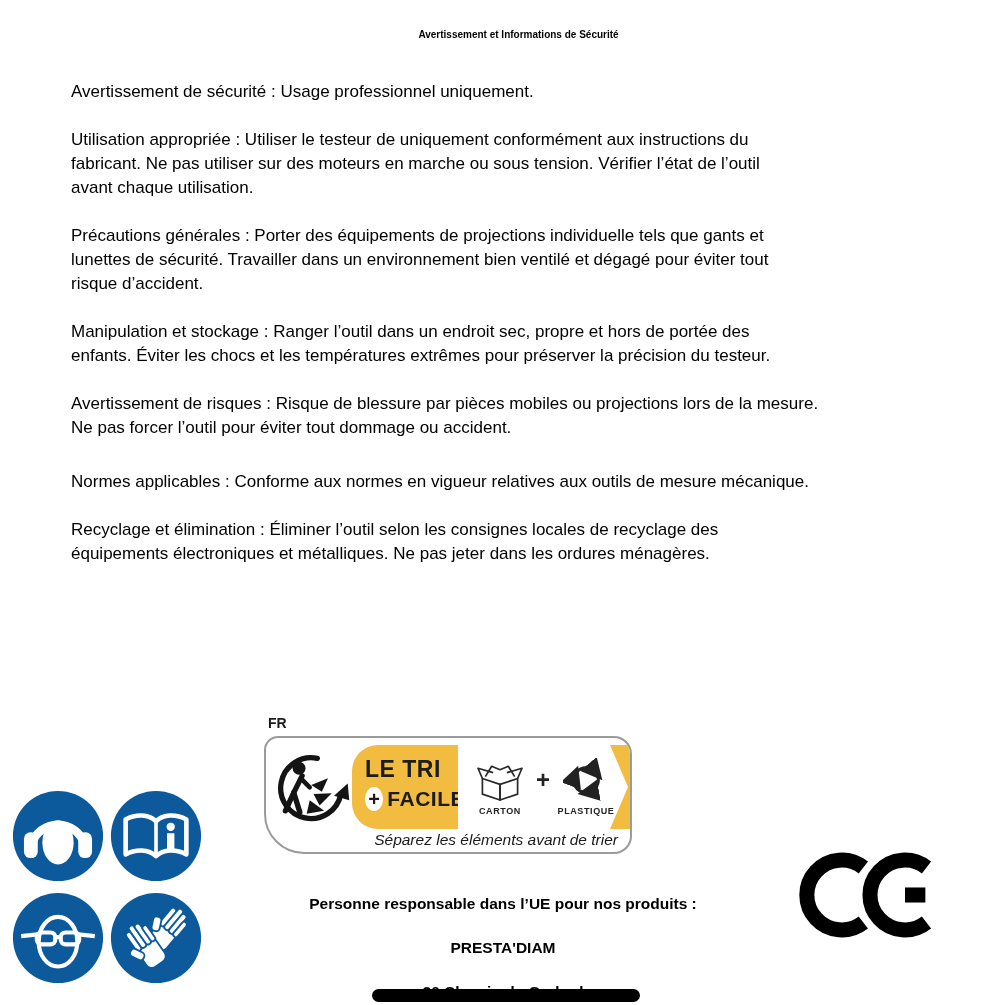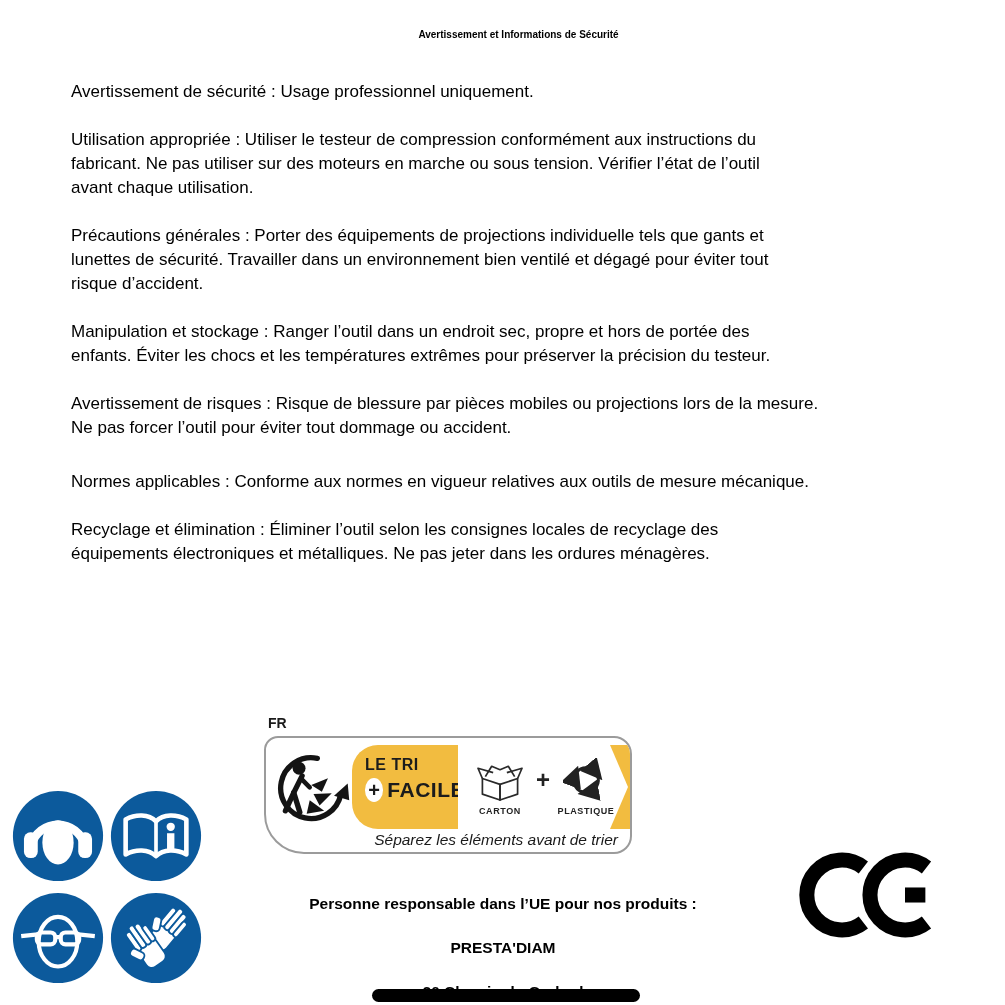--- a/index.html
+++ b/index.html
@@ -25,21 +25,21 @@
   .tri-box{
     position:absolute;inset:0;background:#fff;border:2px solid #9b9b9b;
     border-radius:14px 18px 18px 40px;overflow:hidden;
   }
   .tri-triman{position:absolute;left:8px;top:9px;width:76px;height:76px;}
   .tri-band{
     position:absolute;left:86px;top:7px;width:358px;height:84px;
     background:#F2BC40;border-radius:26px 12px 2px 26px;
   }
   .tri-headline{position:absolute;left:13px;top:11px;width:100px;color:#1c1c1c;}
-  .tri-headline .l1{font-size:16px;font-weight:bold;letter-spacing:.5px;}
+  .tri-headline .l1{font-size:23px;font-weight:bold;letter-spacing:.5px;}
   .tri-headline .l2{display:flex;align-items:center;gap:4px;margin-top:4px;}
   .tri-plus-circle{
     width:24px;height:24px;border-radius:50%;background:#fff;
     display:flex;align-items:center;justify-content:center;
     font-size:20px;font-weight:bold;color:#1c1c1c;line-height:1;
   }
   .tri-headline .l2 span.word{font-size:21px;font-weight:bold;letter-spacing:.5px;}
   .tri-arrow{
     position:absolute;left:106px;top:0;width:170px;height:84px;background:#ffffff;
     clip-path:polygon(0 0,calc(100% - 18px) 0,100% 50%,calc(100% - 18px) 100%,0 100%);
@@ -85,21 +85,21 @@
     background:#000;border-radius:7px;
   }
 </style>
 </head>
 <body>
 
 <div class="doc-title">Avertissement et Informations de Sécurité</div>
 
 <div class="content">
   <p>Avertissement de sécurité : Usage professionnel uniquement.</p>
-  <p>Utilisation appropriée : Utiliser le testeur de compression conformément aux instructions du
+  <p>Utilisation appropriée : Utiliser le testeur de uniquement conformément aux instructions du
 fabricant. Ne pas utiliser sur des moteurs en marche ou sous tension. Vérifier l’état de l’outil
 avant chaque utilisation.</p>
   <p>Précautions générales : Porter des équipements de projections individuelle tels que gants et
 lunettes de sécurité. Travailler dans un environnement bien ventilé et dégagé pour éviter tout
 risque d’accident.</p>
   <p>Manipulation et stockage : Ranger l’outil dans un endroit sec, propre et hors de portée des
 enfants. Éviter les chocs et les températures extrêmes pour préserver la précision du testeur.</p>
   <p>Avertissement de risques : Risque de blessure par pièces mobiles ou projections lors de la mesure.
 Ne pas forcer l’outil pour éviter tout dommage ou accident.</p>
   <p class="gap-before">Normes applicables : Conforme aux normes en vigueur relatives aux outils de mesure mécanique.</p>

